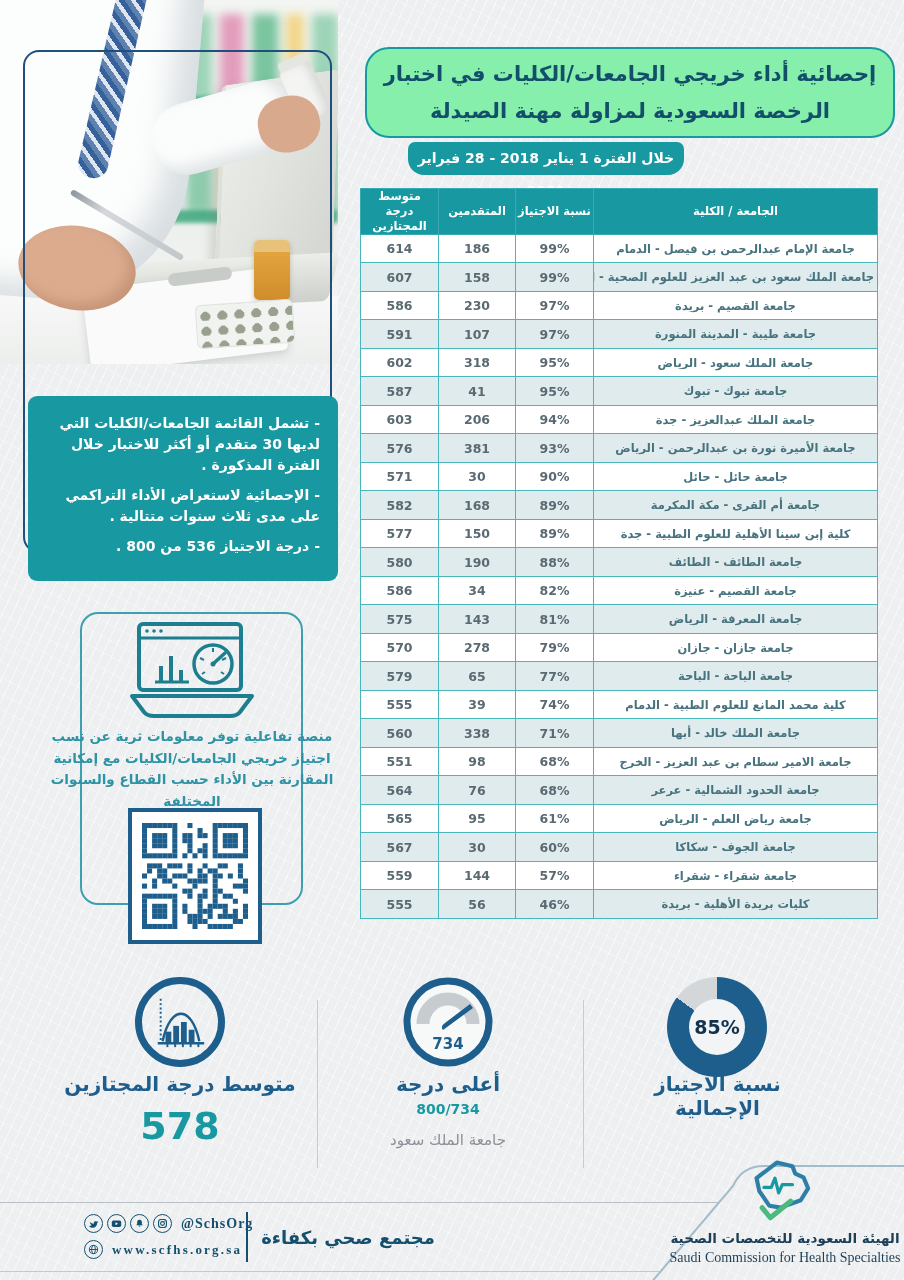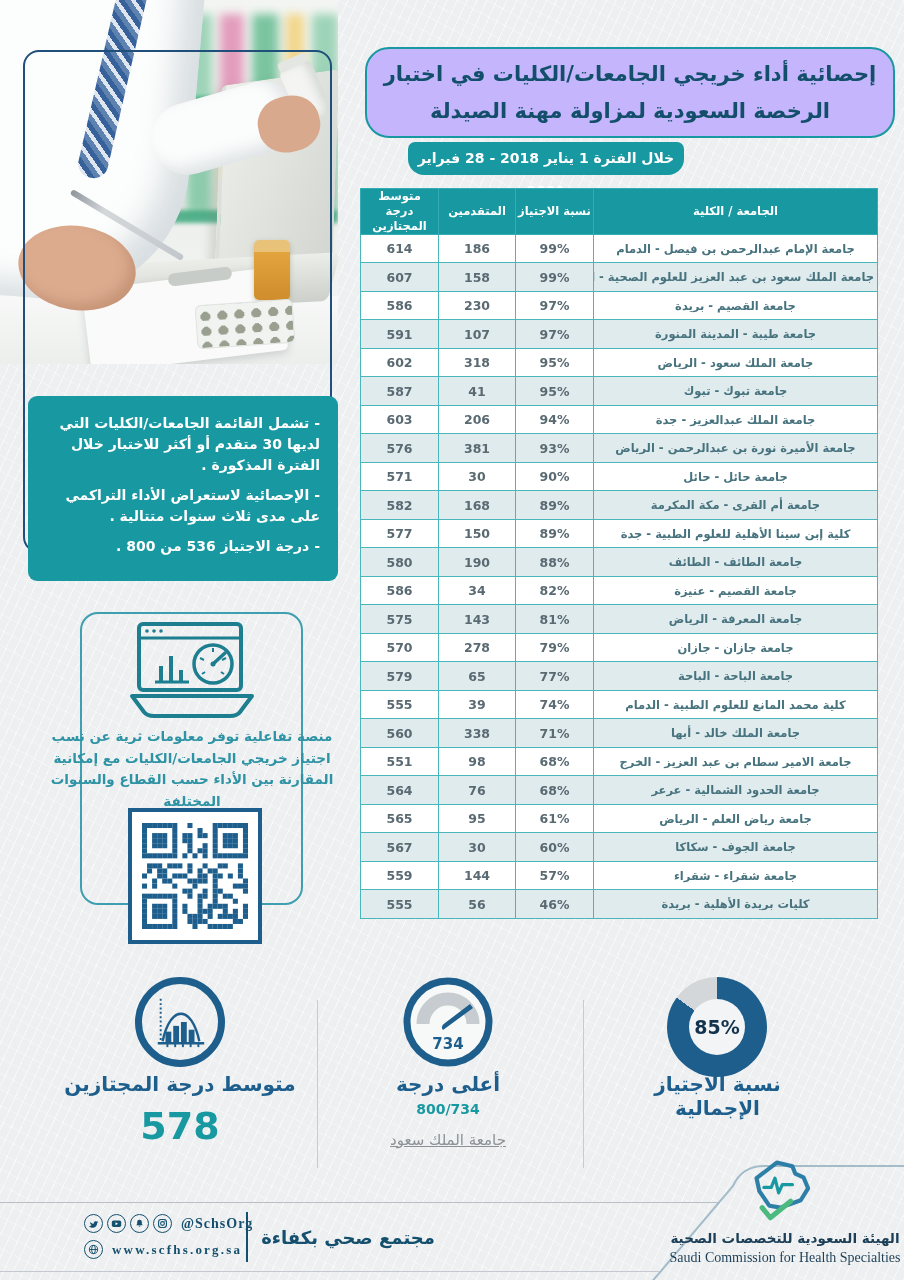--- a/index.html
+++ b/index.html
@@ -52,21 +52,21 @@
   .ph-amber { position:absolute; left:254px; top:240px; width:36px; height:60px; border-radius:5px;
            background:linear-gradient(180deg,#e9c27a 0 12px,#e3a43e 12px,#cf8d2b); box-shadow:0 2px 5px rgba(140,120,80,.4); }
 
   
   .navy-frame { position:absolute; left:23px; top:50px; width:309px; height:503px;
            border:2px solid #1f4f7a; border-radius:16px; z-index:2; }
   .teal-frame { position:absolute; left:80px; top:612px; width:223px; height:293px;
            border:2px solid #3d9fb0; border-radius:18px; z-index:1; }
 
   
-  .title-box { position:absolute; left:365px; top:47px; width:530px; height:91px; background:#c4b5fd;
+  .title-box { position:absolute; left:365px; top:47px; width:530px; height:91px; background:#86efac;
            border:2px solid #1899a1; border-radius:24px; z-index:2;
            display:flex; align-items:center; justify-content:center; text-align:center;
            direction:rtl; color:#134f6b; font-weight:bold; font-size:21px; line-height:1.75; padding:0 10px; }
   .date-badge { position:absolute; left:408px; top:142px; width:276px; height:33px; background:#1899a1;
            border-radius:7px 7px 16px 16px; color:#fff; font-weight:bold; font-size:14px;
            direction:rtl; text-align:center; line-height:33px; z-index:2; }
 
   
   .results-table { position:absolute; left:360px; top:188px; width:517px; border-collapse:collapse;
            direction:ltr; z-index:2; table-layout:fixed; background:#fff; }
@@ -587,21 +587,21 @@
   <div class="stat-value-teal" style="left:40px; top:1104px; width:280px; font-size:38px;">578</div>
 
   <svg style="position:absolute; left:403px; top:977px; z-index:2;" width="90" height="90" viewBox="0 0 90 90">
     <circle cx="45" cy="45" r="41" fill="#f7f8f8" stroke="#1d5e8c" stroke-width="7"></circle>
     <path d="M20,47 A25,25 0 0 1 70,47" stroke="#c7ccd0" stroke-width="13" fill="none"></path>
     <path d="M40,53 Q37,49 42,46 L67,27 L70,31 Z" fill="#1d5e8c"></path>
     <text x="45" y="72" text-anchor="middle" font-size="15" font-weight="bold" fill="#1d5e8c" font-family="DejaVu Sans, sans-serif">734</text>
   </svg>
   <div class="stat-label" style="left:355px; top:1072px; width:186px;">أعلى درجة</div>
   <div class="stat-value-teal" style="left:355px; top:1101px; width:186px; font-size:14px; direction:ltr;">800/734</div>
-  <div class="stat-sub" style="left:355px; top:1131px; width:186px;text-decoration:underline;">جامعة الملك سعود</div>
+  <div class="stat-sub" style="left:355px; top:1131px; width:186px;">جامعة الملك سعود</div>
 
   <div class="donut" style="background: conic-gradient(rgb(29, 94, 140) 0deg, rgb(29, 94, 140) 306deg, rgb(211, 215, 218) 306deg, rgb(211, 215, 218) 360deg);">
     <div class="donut-hole">85%</div>
   </div>
   <div class="stat-label" style="left:610px; top:1072px; width:215px;">نسبة الاجتياز الإجمالية</div>
 
   <div class="footer-line" style="left:0; top:1202px; width:719px;"></div>
   <div class="footer-line" style="left:0; top:1271px; width:659px; background:#c3c9cf;"></div>
   <svg class="logo-curve" width="264" height="134" viewBox="0 0 264 134" fill="none">
     <path d="M10,134 L93,36 Q102,16 124,16 L264,16" stroke="#a3bcc9" stroke-width="2"></path>

